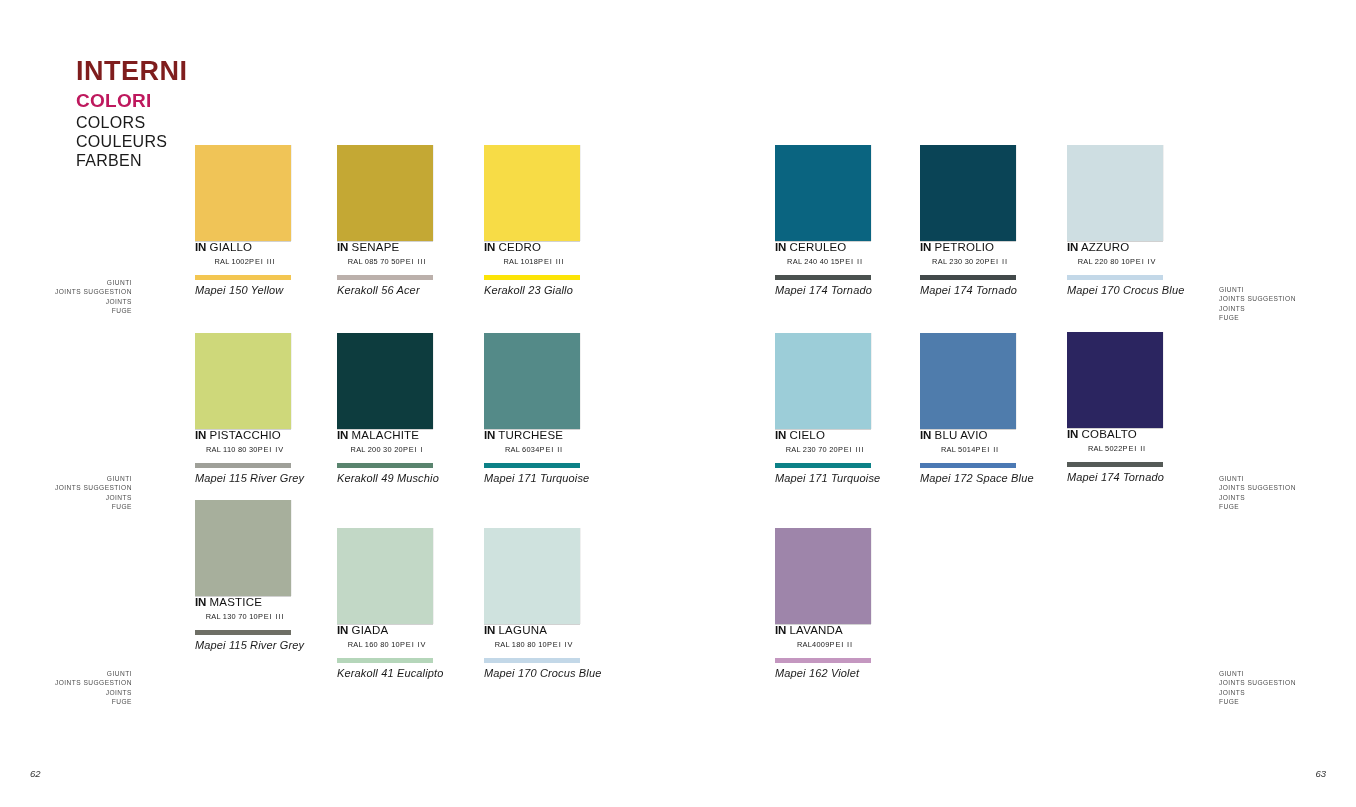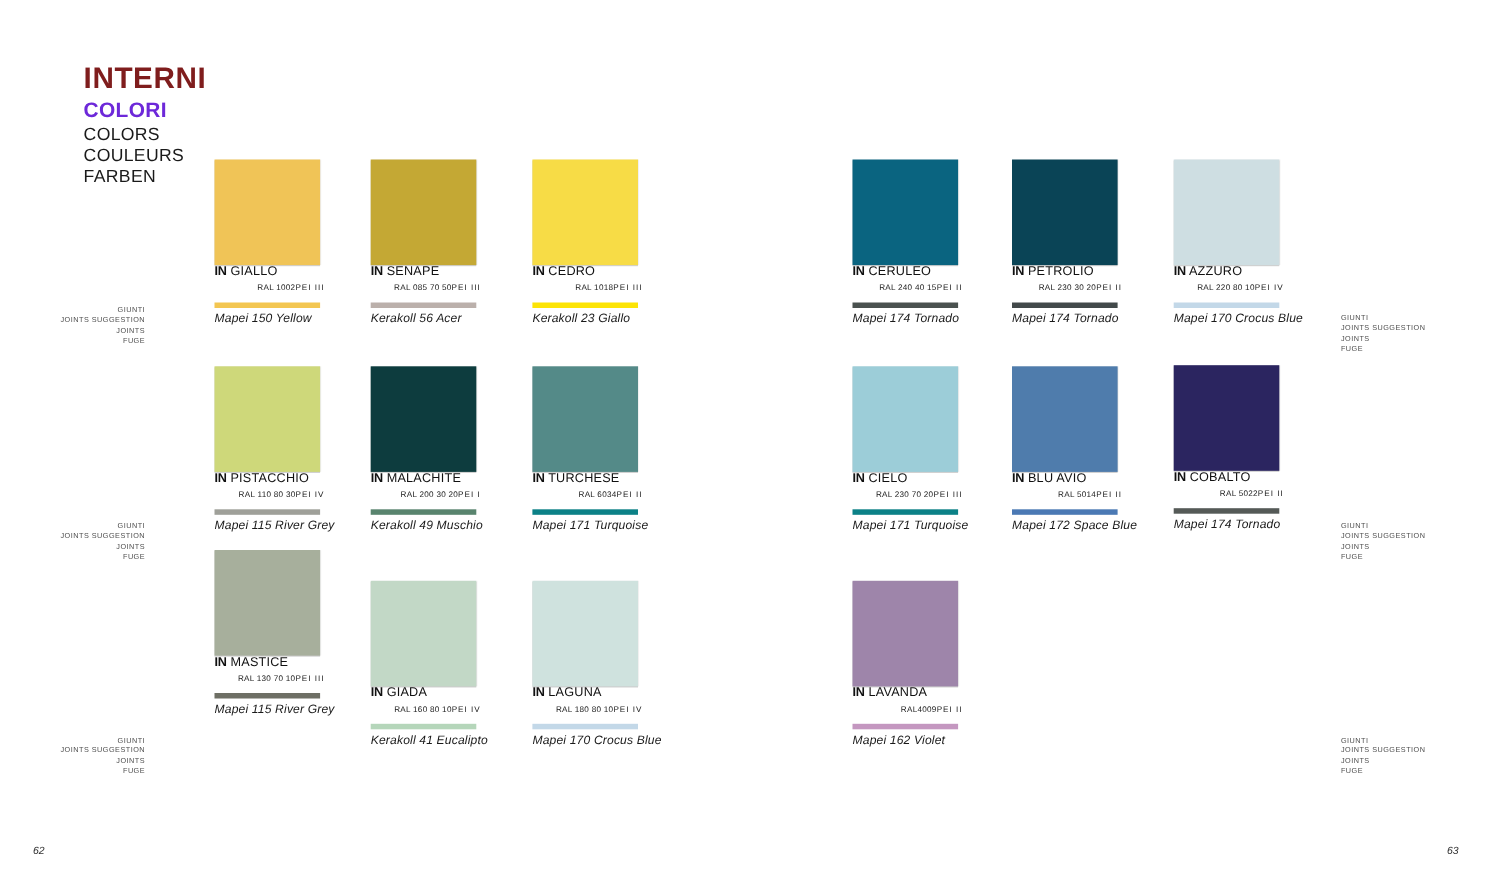--- a/index.html
+++ b/index.html
@@ -33,21 +33,21 @@
     font-weight: bold;
     letter-spacing: 0.5px;
     margin-bottom: 6px;
     color: #7f1d1d;
   }
   .title-sub {
     font-size: 19px;
     font-weight: bold;
     letter-spacing: 0.3px;
     margin-bottom: 5px;
-    color: #6d28d9;
+    color: #be185d;
   }
   .title-tr {
     font-size: 16px;
     font-weight: normal;
     letter-spacing: 0.3px;
     margin-bottom: 3px;
     color: #1a1a1a;
   }
 
   
@@ -76,21 +76,21 @@
   }
   .card-name .nm {
     font-weight: normal;
   }
   .card-specs {
     margin-top: 4px;
     font-size: 7.4px;
     letter-spacing: 0.25px;
     color: #1a1a1a;
     display: flex;
-    justify-content: flex-end;
+    justify-content: center;
     width: 100px;
     white-space: nowrap;
   }
   .card-specs .pei { letter-spacing: 0.9px; }
   .grout-bar {
     margin-top: 9px;
     width: 96px;
     height: 5px;
   }
   .grout-name {

